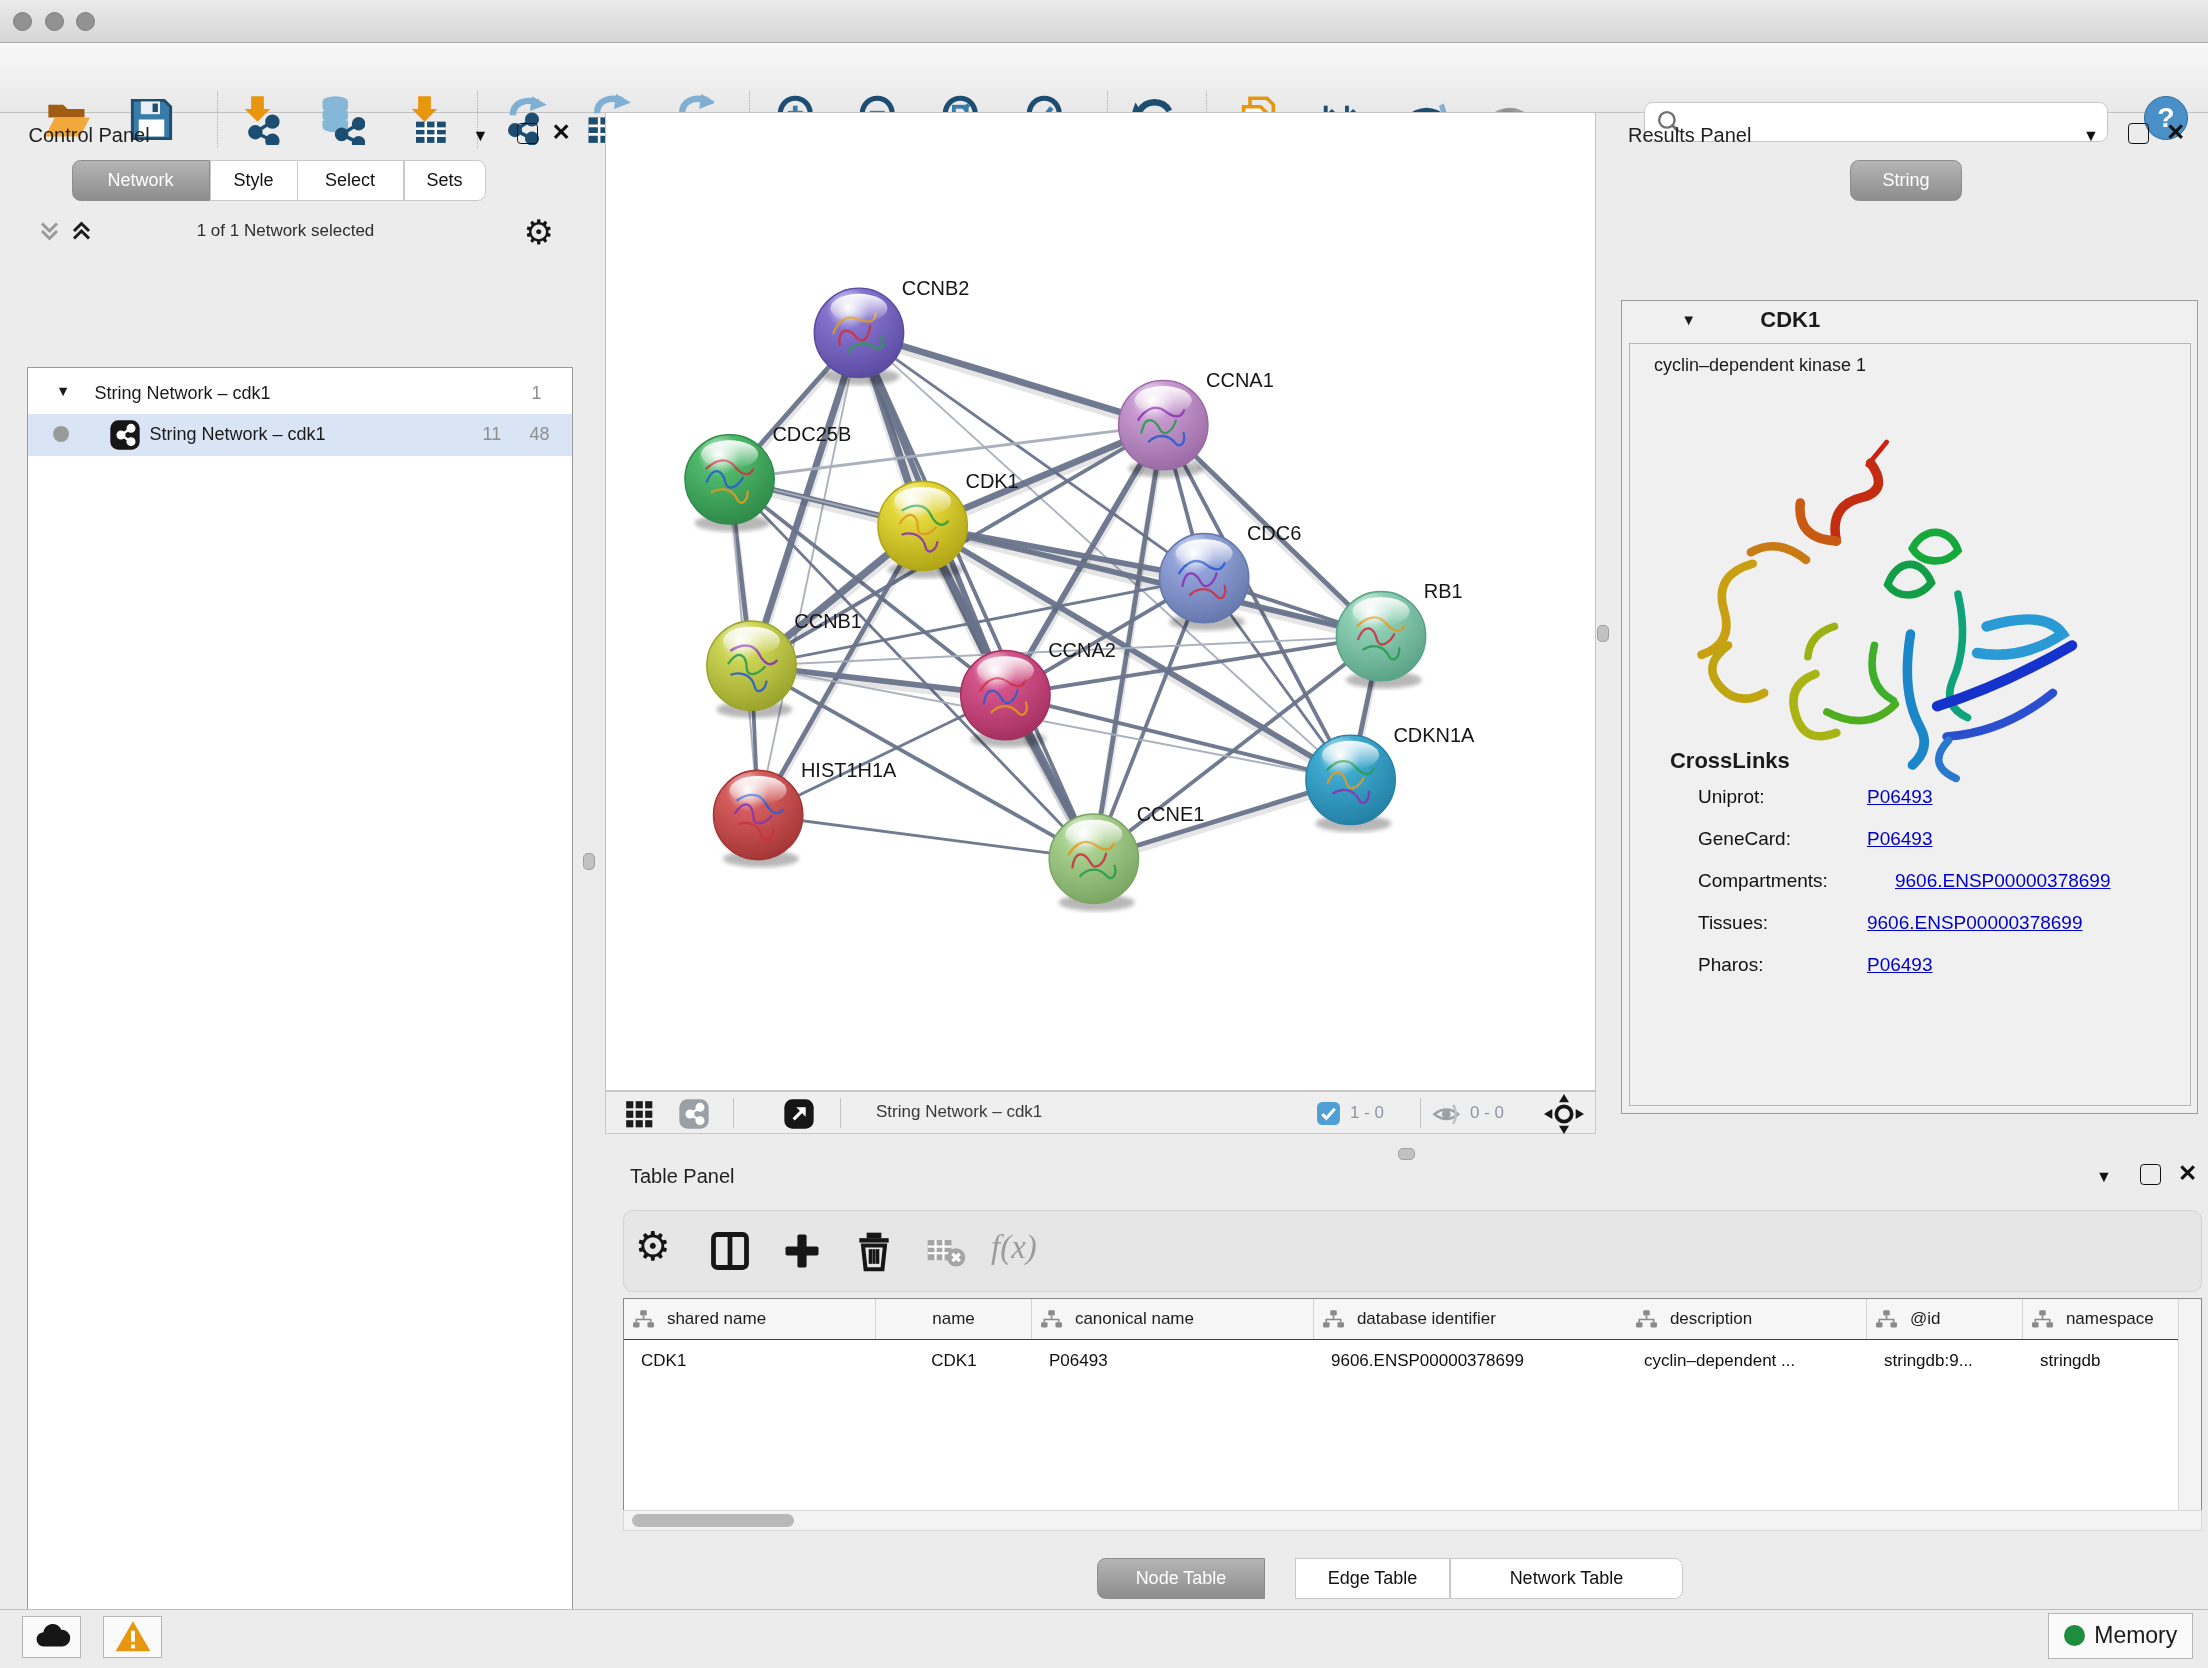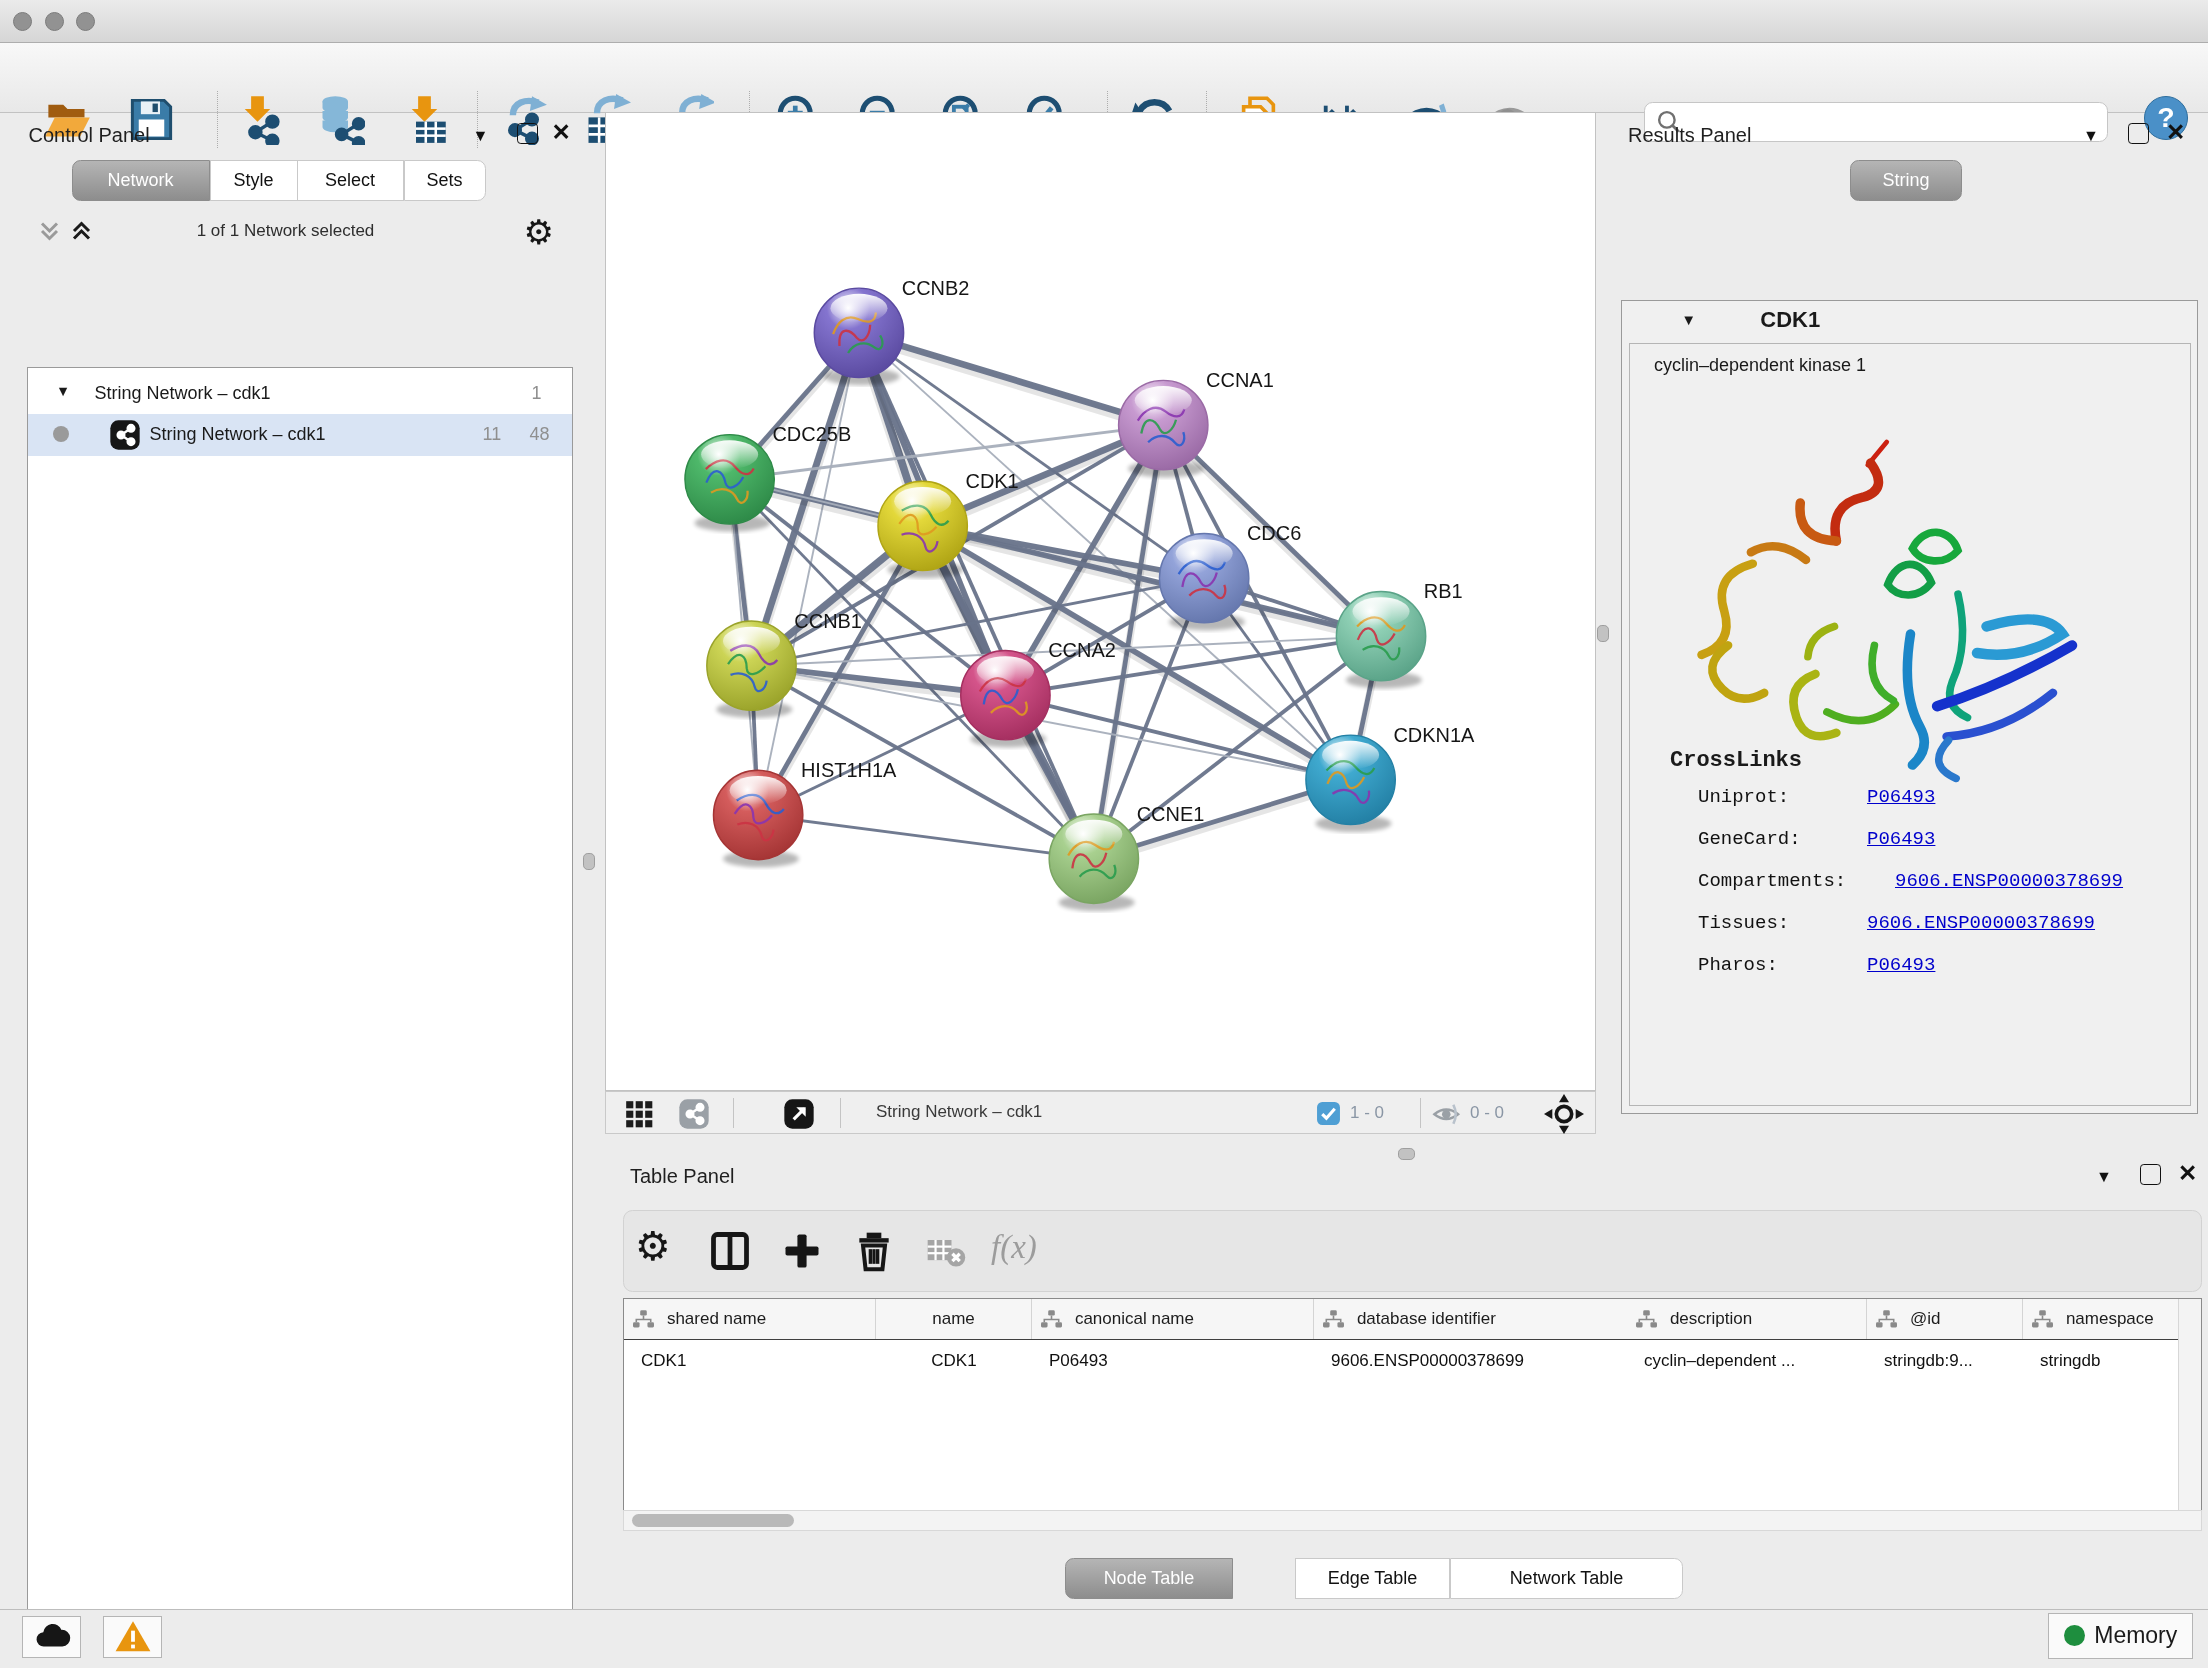--- a/index.html
+++ b/index.html
@@ -33,21 +33,21 @@
   
   .btn{position:absolute;background:linear-gradient(#ffffff,#f2f2f2);border:1px solid #c6c6c6;border-radius:6.7px;font-size:18px;text-align:center;color:#111}
   
   .netview{position:absolute;left:605px;top:112px;width:991px;height:979px;background:#fff;border:1px solid #c2c2c2;box-sizing:border-box}
   .netbar{position:absolute;left:605px;top:1091px;width:991px;height:43px;background:#efefef;border:1px solid #c9c9c9;box-sizing:border-box}
   .nbsep{position:absolute;top:5.7px;height:30px;border-left:1px solid #c4c4c4}
   .nbtext{position:absolute;top:9.5px;font-size:17px;color:#3a3a3a}
   .nbnum{position:absolute;top:10.5px;font-size:17px;color:#8a96a5}
   
   .rbox{position:absolute;box-sizing:border-box;border:1px solid #9a9a9a;background:#ececec}
-  .serif{font-family:Liberation Mono, monospace}
+  .serif{font-family:Liberation Sans, sans-serif}
   .xl-label{font-size:19px;color:#111}
   .xl-link{font-size:19px;color:#0000cc;text-decoration:underline}
   
   .tp-toolbar{position:absolute;left:623px;top:1210px;width:1579px;height:82px;background:#e6e6e6;border:1px solid #d2d2d2;border-radius:9.5px;box-sizing:border-box}
   .tp-icon{position:absolute;top:1229px;width:44px;height:44px}
   .tbl{position:absolute;left:623px;top:1298px;width:1579px;height:217px;background:#fff;border:1px solid #8a8a8a;box-sizing:border-box;overflow:hidden}
   .th{position:absolute;top:0;height:40px;border-right:1px solid #d4d4d4;box-sizing:border-box;background:#f6f6f6;display:flex;align-items:center;font-size:17px;color:#1c1c1c;overflow:hidden}
   .td{position:absolute;top:42px;height:40px;font-size:17px;color:#101010;display:flex;align-items:center;overflow:hidden;white-space:nowrap}
   .hscroll{position:absolute;left:623px;top:1510px;width:1579px;height:21px;background:#f3f3f3;border:1px solid #d8d8d8;box-sizing:border-box}
   .hthumb{position:absolute;left:7.6px;top:2.9px;width:162px;height:13.3px;background:#b9b9b9;border-radius:6.7px}
@@ -850,21 +850,21 @@
       <div class="td" style="left: 1003px; width: 240px; justify-content: flex-start; padding-left: 17px; box-sizing: border-box;">cyclin–dependent ...</div>
       <div class="td" style="left: 1243px; width: 156px; justify-content: flex-start; padding-left: 17px; box-sizing: border-box;">stringdb:9...</div>
       <div class="td" style="left: 1399px; width: 285px; justify-content: flex-start; padding-left: 17px; box-sizing: border-box;">stringdb</div>
     </div>
   <div class="abs" style="right:0;top:0;width:22px;height:100%;background:#f3f3f3;border-left:1px solid #d7d7d7"></div>
 </div>
 <div class="hscroll">
     <div class="hthumb"></div>
   </div>
 
-<div class="tab sel first" style="left:1065px;top:1558px;width:168px">Node Table</div>
+<div class="tab sel first" style="left:1097px;top:1558px;width:168px">Node Table</div>
 <div class="tab" style="left:1295px;top:1558px;width:155px">Edge Table</div>
 <div class="tab last" style="left:1450px;top:1558px;width:233px">Network Table</div>
 
 <div class="statusbar">
   <div class="sbtn" style="left:22px">
     <svg width="38" height="38" viewBox="0 0 24 24">
         <path d="M7 18 a4.5 4.5 0 0 1 -0.5 -9 a6 6 0 0 1 11.5 -1.5 a4 4 0 0 1 0.5 10.5z" fill="#161616"></path>
       </svg>
   </div>
   <div class="sbtn" style="left:103px">

